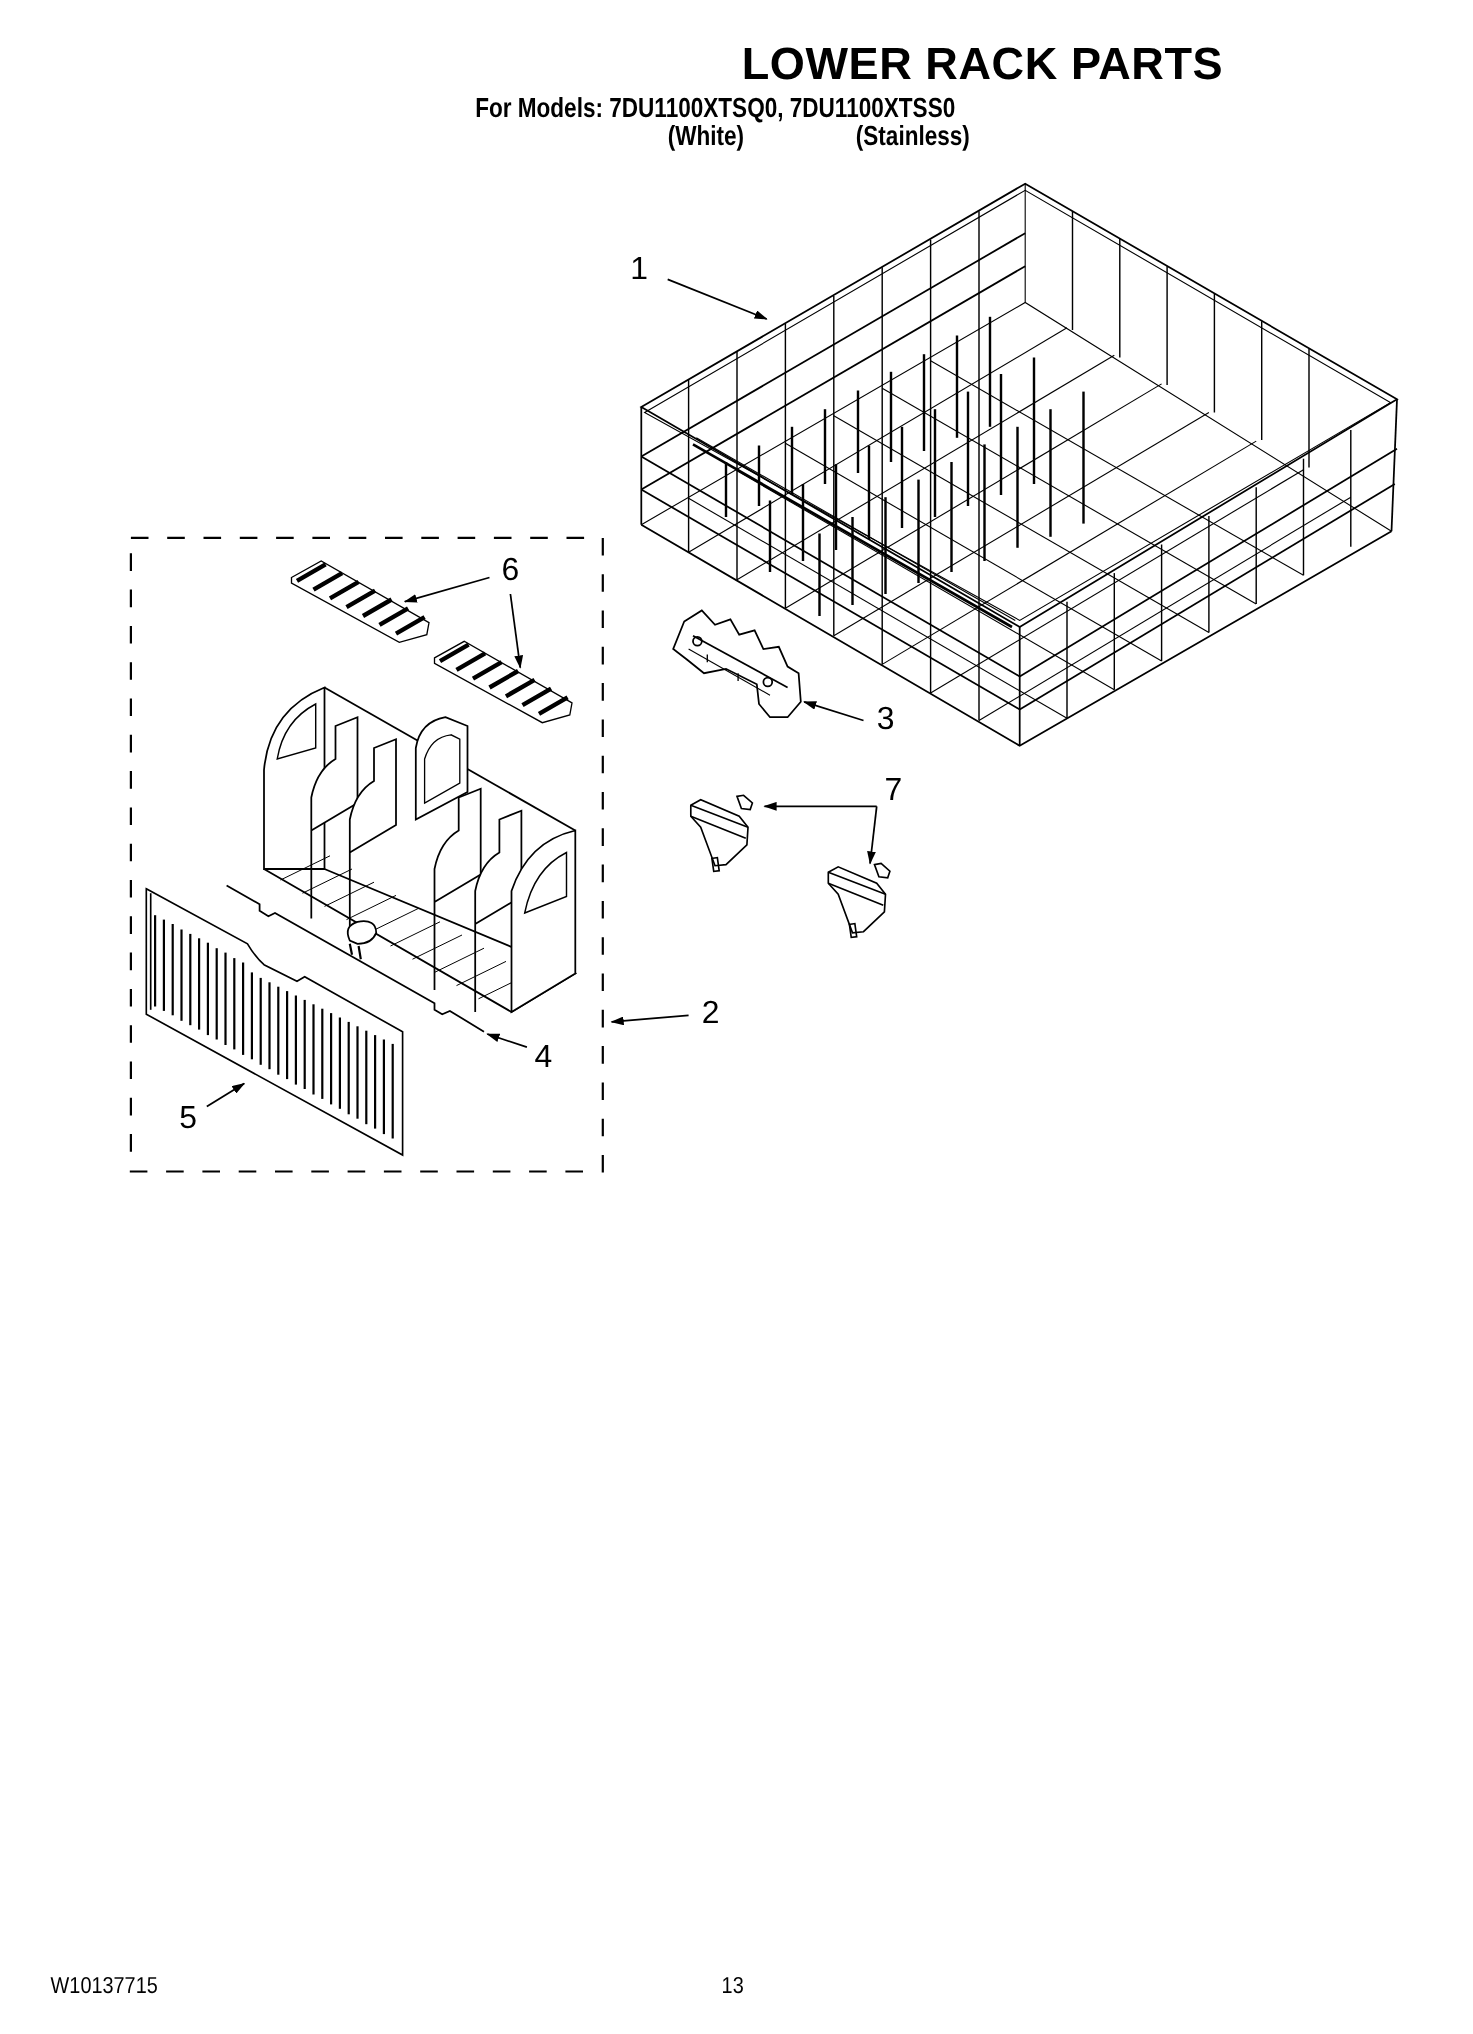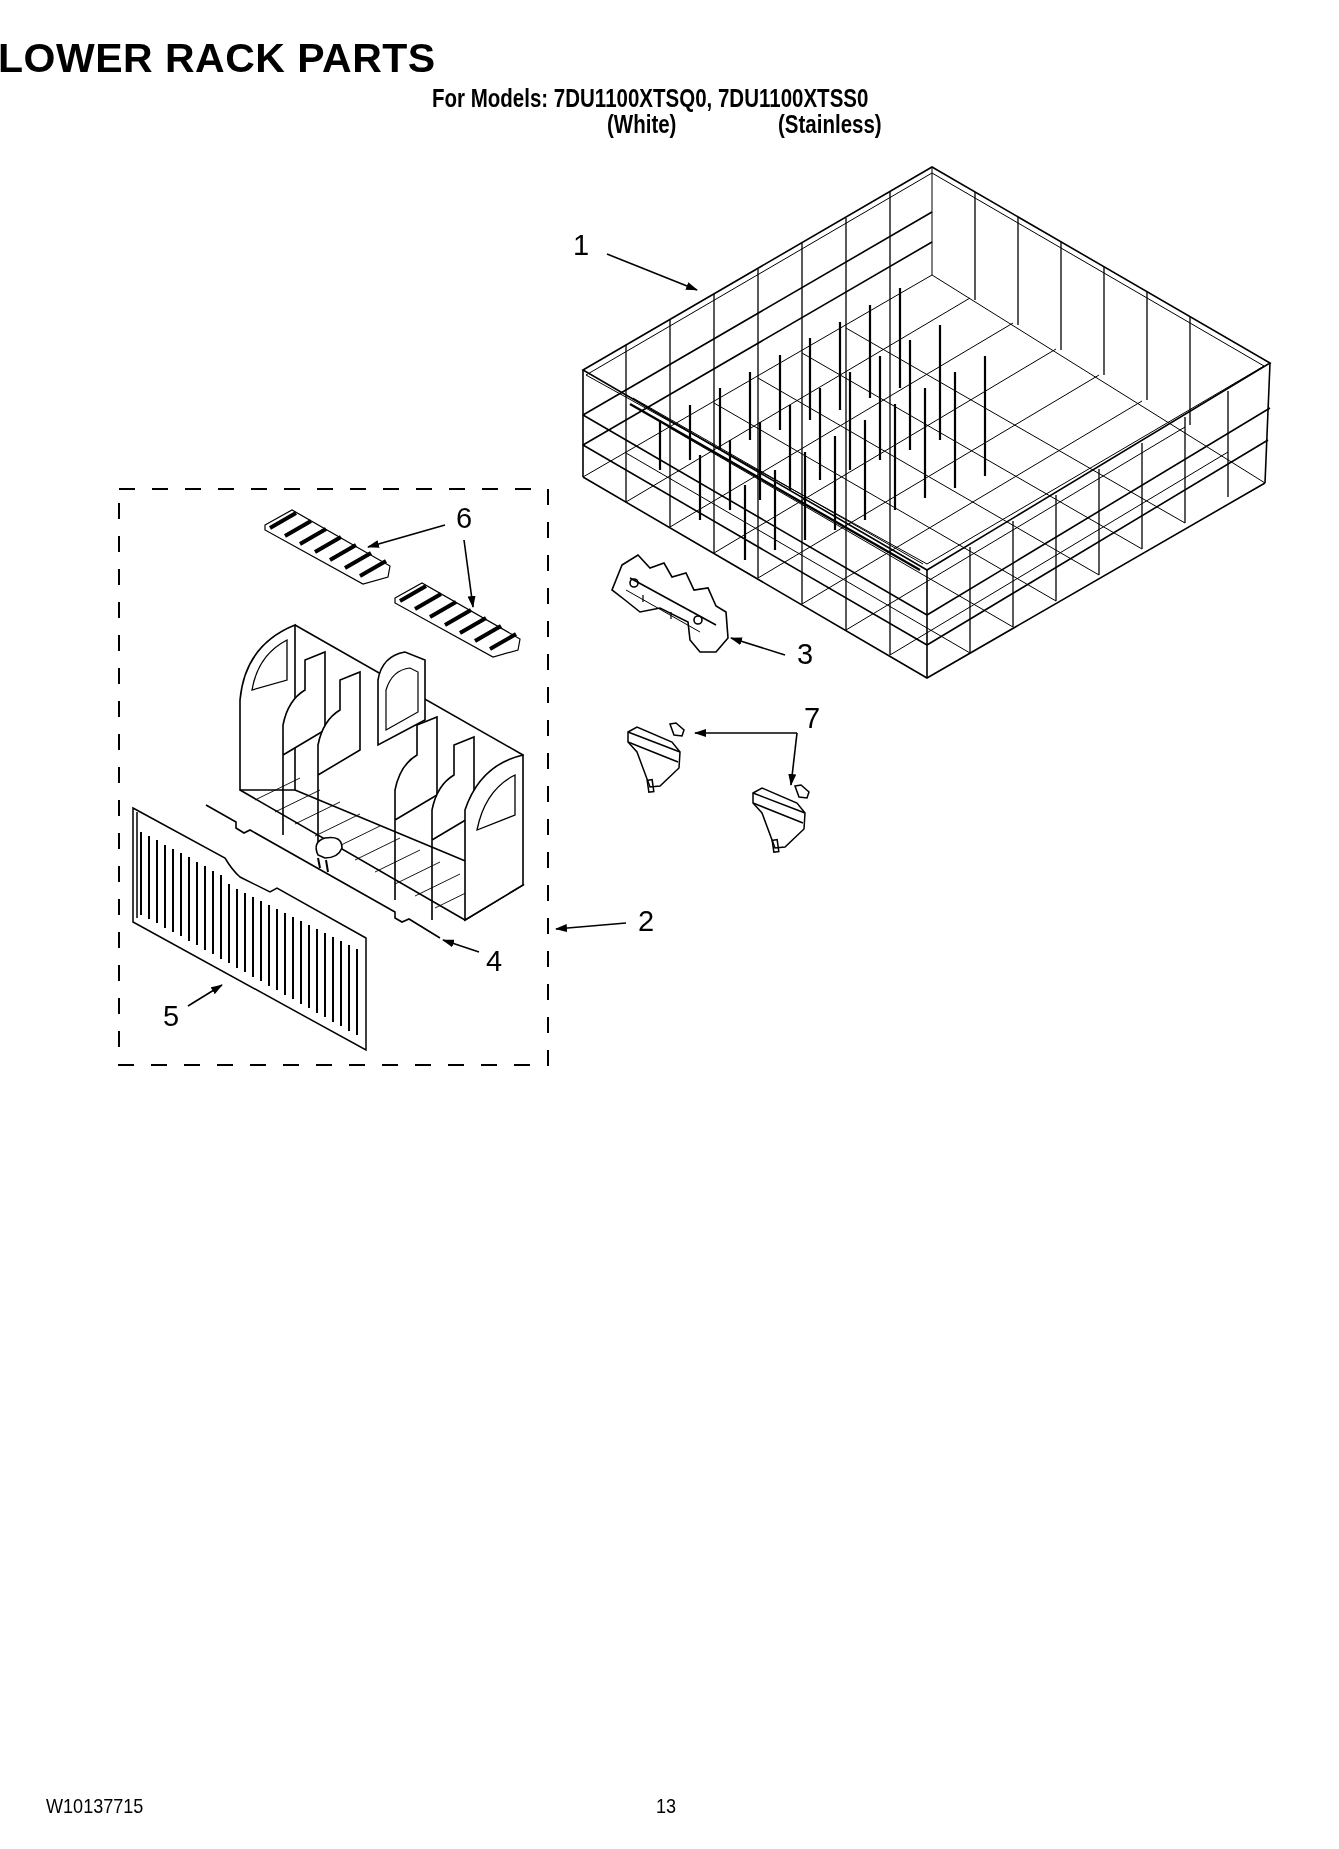--- a/index.html
+++ b/index.html
@@ -1,17 +1,17 @@
 <!DOCTYPE html>
 <html><head>
 <meta charset="utf-8">
 <style>
   html, body { margin: 0; padding: 0; background: #ffffff; }
   body { width: 1339px; height: 1849px; position: relative; overflow: hidden; font-family: "Liberation Sans", sans-serif; color: #000; }
-  .title { position: absolute; left: 0; width: 1114px; top: 36px; text-align: left; font-weight: bold; font-size: 41px; letter-spacing: 0.5px; line-height: 44px; }
+  .title { position: absolute; left: 0; width: 1114px; top: 36px; text-align: right; font-weight: bold; font-size: 41px; letter-spacing: 0.5px; line-height: 44px; }
   .title span { display: inline-block; transform: translateX(-2px); }
   .subtitle { position: absolute; left: 432px; top: 84px; font-weight: bold; font-size: 25px; line-height: 28px; transform: scaleX(0.82); transform-origin: left top; white-space: nowrap; }
   .variant { position: absolute; top: 110px; font-weight: bold; font-size: 25px; line-height: 28px; transform: scaleX(0.82); transform-origin: left top; white-space: nowrap; }
   .variant.white { left: 607px; }
   .variant.stainless { left: 778px; }
   svg.diagram { position: absolute; left: 0; top: 0; }
   .callout { position: absolute; font-size: 29px; line-height: 30px; font-family: "Liberation Sans", sans-serif; }
   .footer-doc { position: absolute; left: 46px; top: 1794px; font-size: 21px; transform: scaleX(0.86); transform-origin: left top; }
   .footer-page { position: absolute; left: 656px; top: 1794px; font-size: 21px; transform: scaleX(0.86); transform-origin: left top; }
 </style>

